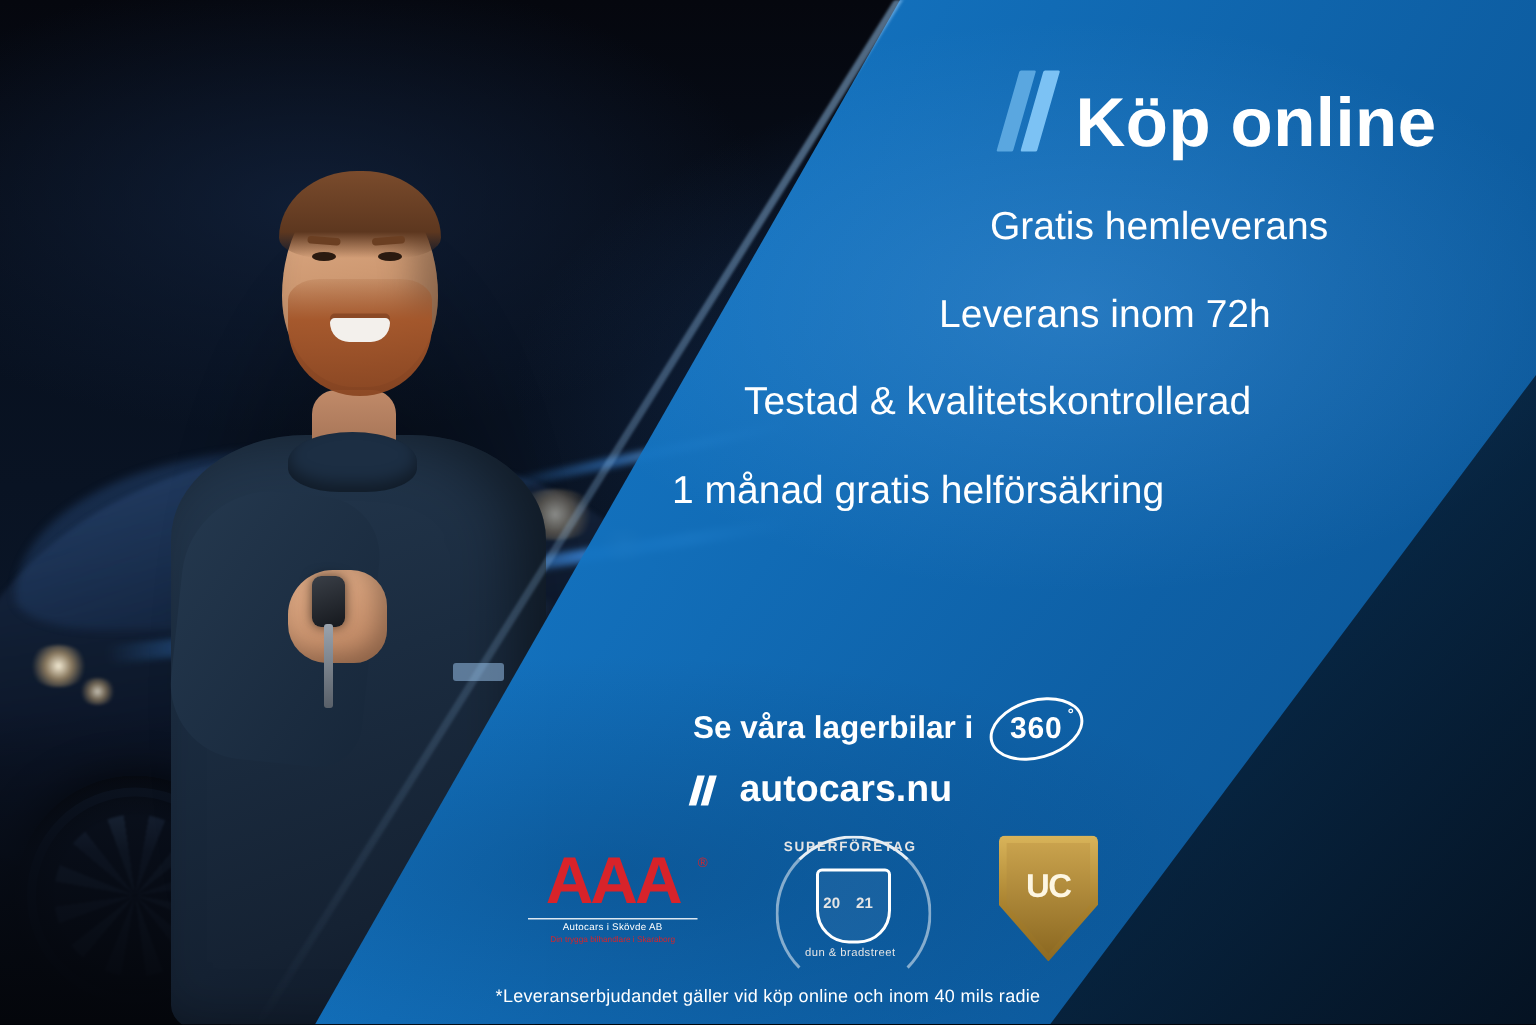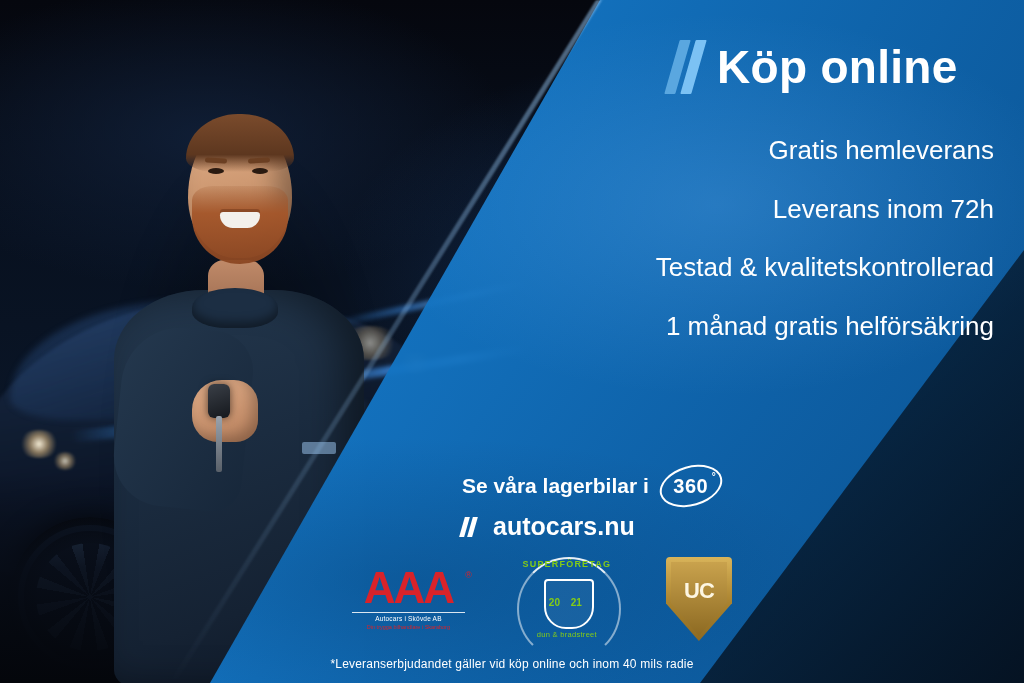--- a/index.html
+++ b/index.html
@@ -247,29 +247,30 @@
     transform: skewX(-16deg);
     border-radius: 1px;
   }
   .slash.dim { background: #5aa7e0; }
   .headline-text {
     color: #ffffff;
     font-size: 46px;
     font-weight: 700;
     letter-spacing: 0.3px;
     white-space: nowrap;
+    margin-top: 14px;
   }
 
   
   .benefits {
     position: absolute;
     left: 430px;
     top: 136px;
     width: 564px;
-    text-align: right;
+    text-align: left;
   }
   .benefit {
     color: #ffffff;
     font-size: 26px;
     font-weight: 400;
     line-height: 1.1;
     margin: 0 0 30px 0;
     white-space: nowrap;
   }
   .b0 { margin-left: 230px; }
@@ -365,21 +366,21 @@
   .aaa-sub1 {
     margin-top: 2px;
     color: #ffffff;
     font-size: 6.5px;
     letter-spacing: .2px;
     border-top: 1px solid rgba(255,255,255,0.85);
     padding-top: 2px;
   }
   .aaa-sub2 { color: #d8232a; font-size: 5.5px; line-height: 1.35; margin-top: 2px; }
 
-  .mrf-logo { position: relative; width: 112px; height: 84px; text-align: center; color: #84cc16; }
+  .mrf-logo { position: relative; width: 112px; height: 84px; text-align: center; color: #e5e5e5; }
   .mrf-arc {
     position: absolute; left: 6px; top: 0; width: 100px; height: 100px;
     border-radius: 50%;
     border-top: 2px solid rgba(255,255,255,0.9);
     border-left: 2px solid rgba(255,255,255,0.5);
     border-right: 2px solid rgba(255,255,255,0.5);
     border-bottom: 2px solid transparent;
   }
   .mrf-arc-text {
     position: absolute; left: 0; top: 2px; width: 112px;

